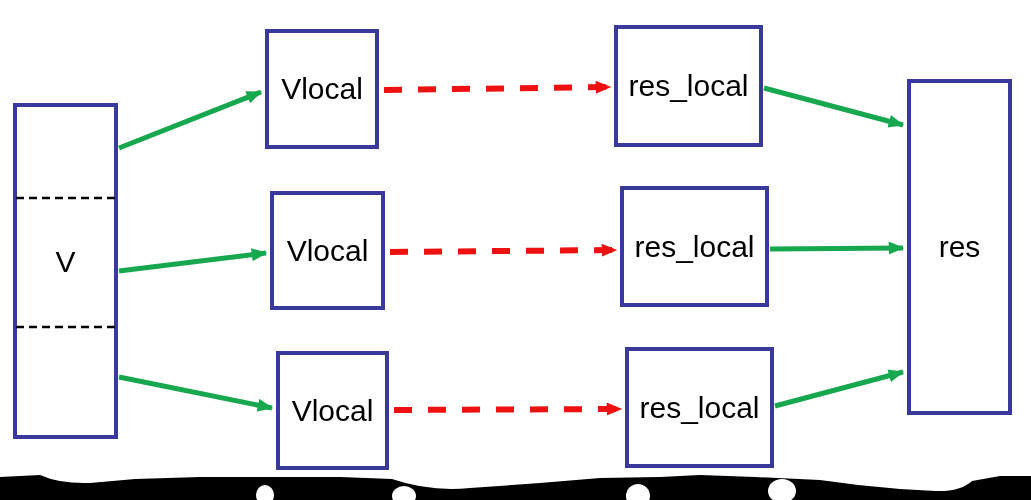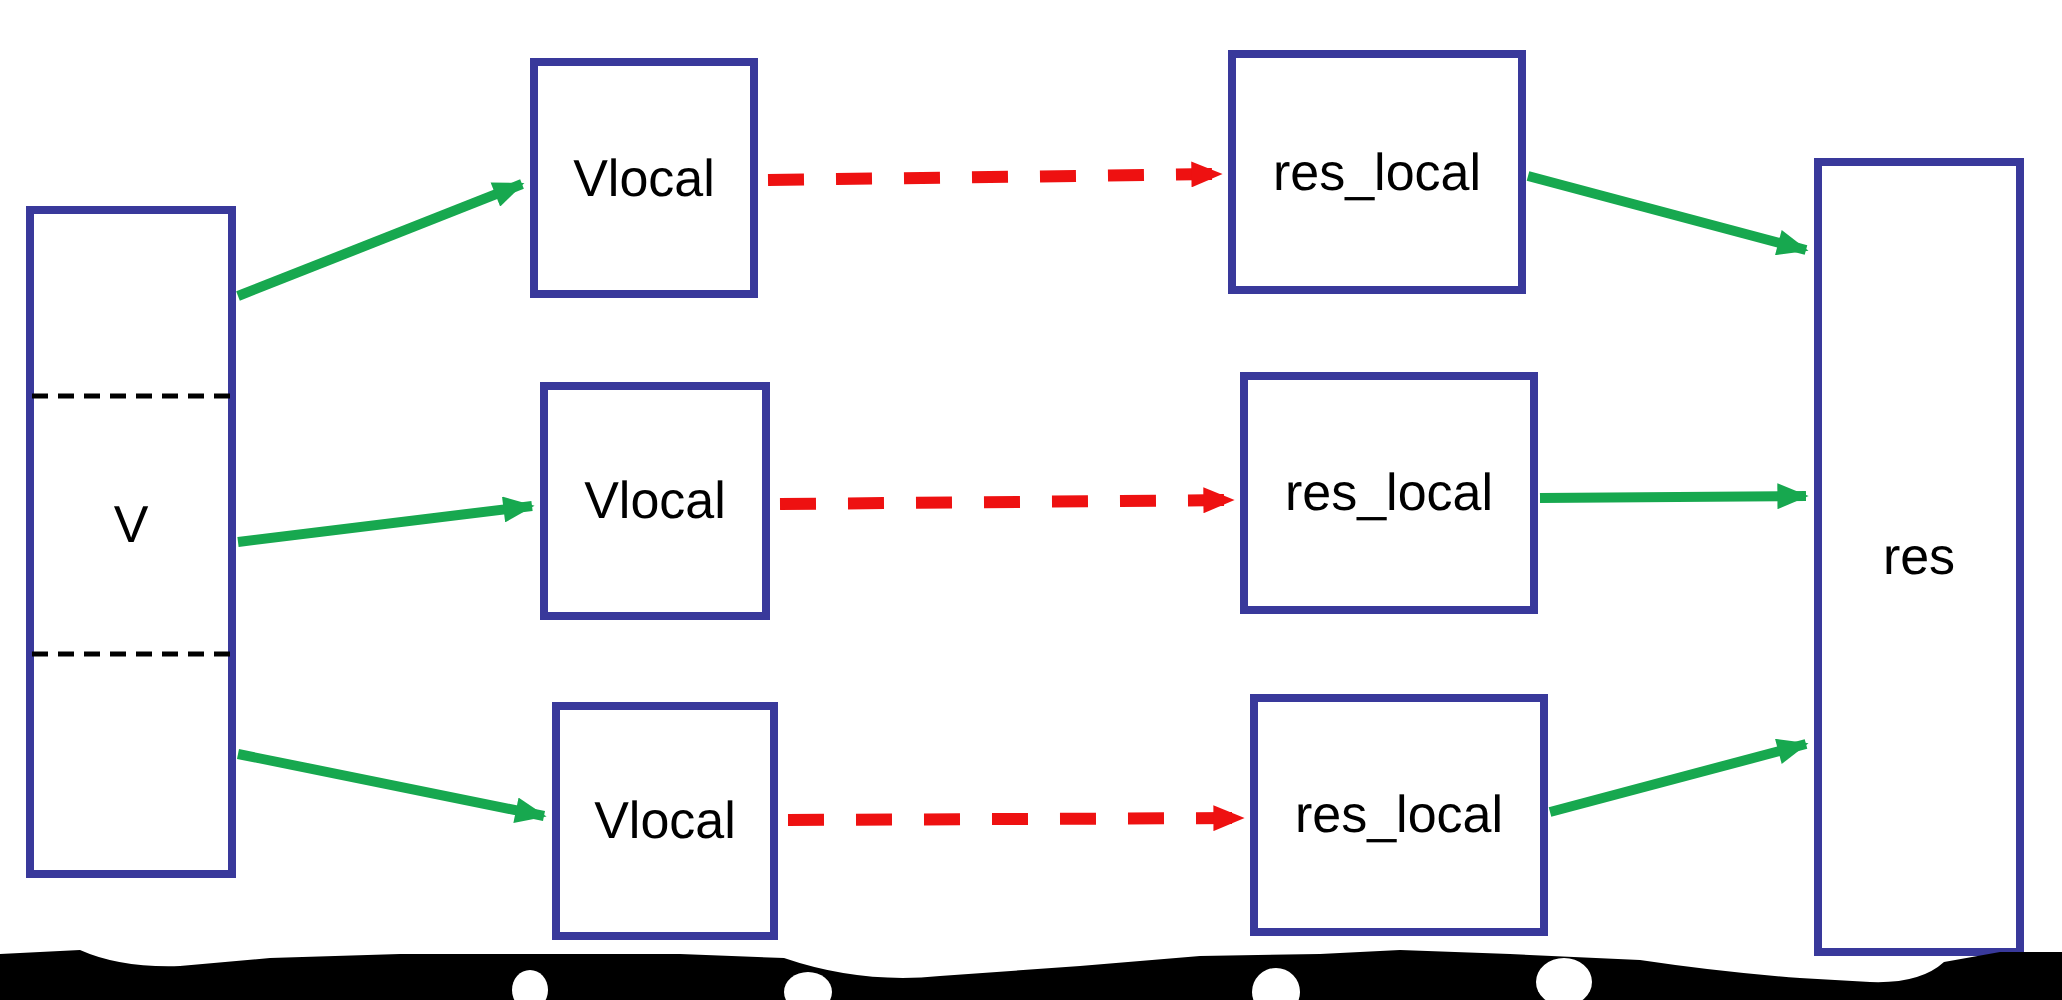--- a/index.html
+++ b/index.html
@@ -20,32 +20,32 @@
     overflow: hidden;
   }
   .box {
     position: absolute;
     box-sizing: border-box;
     border: 4px solid var(--box-border);
     background: var(--background);
     display: flex;
     align-items: center;
     justify-content: center;
-    font-size: 26px;
+    font-size: 30px;
     color: var(--text);
     white-space: nowrap;
   }
   .box-v        { left: 13px;  top: 103px; width: 105px; height: 336px; }
   .box-vlocal1  { left: 265px; top: 29px;  width: 114px; height: 120px; }
   .box-vlocal2  { left: 270px; top: 191px; width: 115px; height: 119px; }
   .box-vlocal3  { left: 276px; top: 351px; width: 113px; height: 119px; }
   .box-reslocal1{ left: 614px; top: 25px;  width: 149px; height: 122px; }
   .box-reslocal2{ left: 620px; top: 186px; width: 149px; height: 121px; }
   .box-reslocal3{ left: 625px; top: 347px; width: 149px; height: 121px; }
-  .box-res      { left: 907px; top: 79px;  width: 105px; height: 399px; }
+  .box-res      { left: 907px; top: 79px;  width: 105px; height: 336px; }
   .box-v .label { position: relative; top: -9px; } 
 
   svg.overlay {
     position: absolute;
     left: 0; top: 0;
     width: 1031px; height: 500px;
     pointer-events: none;
   }
   .edge-green { stroke: var(--arrow-green); stroke-width: 5; fill: none; }
   .edge-red   { stroke: var(--arrow-red);   stroke-width: 6; fill: none; stroke-dasharray: 18 16; }

